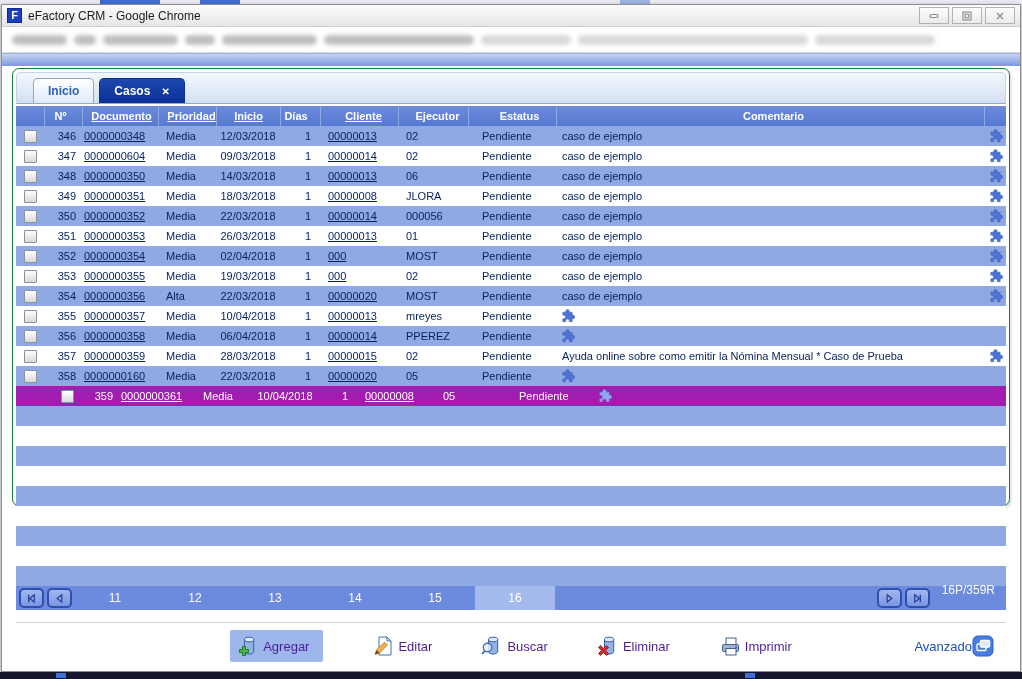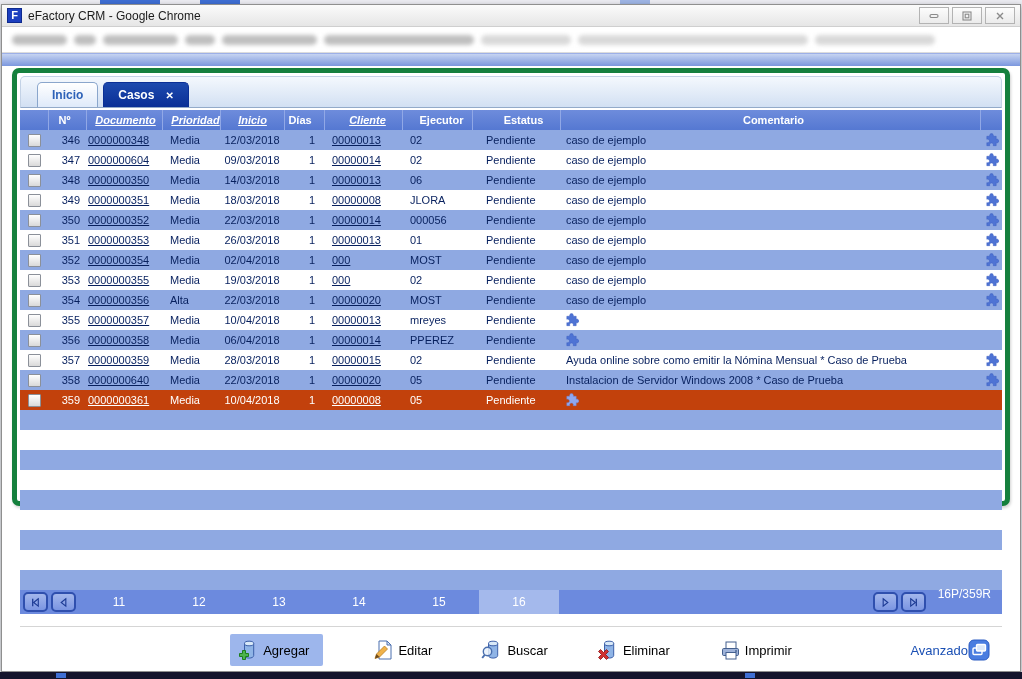--- a/index.html
+++ b/index.html
@@ -26,44 +26,44 @@
              border:1px solid #b3b3b3; background:linear-gradient(#fcfcfc,#ebebeb); margin-left:3px; }
 
   .urlbar { height:26px; background:#fff; border-bottom:1px solid #dcdcdc; display:flex;
             align-items:center; padding:0 10px; }
   .redact { height:10px; border-radius:5px; background:#bfbfbf; filter:blur(2px); margin-right:7px; }
   .redact.lite { background:#d9d9d9; }
 
   .bluestrip { height:13px; background:linear-gradient(#c6d4f1,#7b97de); border-top:1px solid #9db0e8; }
 
   .page { position:relative; height:605px; background:#fff; padding:2px 10px 0 10px; }
-  .panel { height:438px; border:5px solid #15803d; border-radius:7px; background:#fff;
+  .panel { height:438px; border:1px solid #15803d; border-radius:7px; background:#fff;
            padding:3px; box-shadow:1px 2px 3px rgba(0,0,0,.18); }
 
   
   .tabstrip { height:32px; background:linear-gradient(#f4f8fd,#d2e0f3); border:1px solid #c3d2e6;
               border-bottom:1px solid #93aac9; border-radius:5px 5px 0 0; display:flex;
               align-items:flex-end; padding-left:16px; }
   .tab { height:25px; padding:0 14px; display:flex; align-items:center; font-size:12px; font-weight:bold;
          border:1px solid #8aa6cc; border-bottom:none; border-radius:5px 5px 0 0; margin-right:5px; cursor:default; }
   .tab.inactive { background:linear-gradient(#ffffff,#dfeafa); color:#2d62b8; }
   .tab.active { background:linear-gradient(#1c49ae,#0a2f96); border-color:#0a2f96; color:#fff; }
   .tab-close { margin-left:11px; font-size:10px; font-weight:bold; color:#fff; cursor:pointer; }
 
   
   .grid { margin-top:2px; }
   .gh { display:flex; height:20px; background:linear-gradient(#6e8cdc,#5578d2); color:#fff;
         font-weight:bold; font-size:11px; align-items:stretch; }
   .gh .hcell { display:flex; align-items:center; justify-content:center; border-left:1px solid #91a8e6; }
   .gh .hcell:first-child { border-left:none; }
-  .gh .sortable { text-decoration:underline; cursor:pointer;font-style:italic; }
+  .gh .sortable { text-decoration:underline; cursor:pointer; }
 
   .trow { display:flex; height:20px; align-items:center; font-size:11px; color:#07205e; background:#fff; }
   .trow.alt { background:#8fa9e2; }
-  .trow.selected { background:#c2410c; color:#fff; }
+  .trow.selected { background:#a21caf; color:#fff;padding-left:37px; }
   .trow.selected .doclink { color:#fff; }
   .doclink { color:#07205e; text-decoration:underline; cursor:pointer; }
 
   .c-sel { width:28px; display:flex; justify-content:center; }
   .rowbox { width:13px; height:13px; border:1px solid #8b9099; border-radius:1px;
             background:linear-gradient(#ffffff,#d9d9d9); cursor:pointer; }
   .c-num { width:38px; text-align:right; padding-right:6px; }
   .c-doc { width:76px; padding-left:2px; white-space:nowrap; }
   .c-prio { width:58px; padding-left:8px; }
   .c-ini { width:64px; text-align:center; white-space:nowrap; }
@@ -88,21 +88,21 @@
   .pgbtn.right { margin-right:0; margin-left:3px; }
   .pages { display:flex; height:100%; }
   .page-cell { width:80px; text-align:center; color:#fff; font-size:12px; line-height:24px; cursor:pointer; }
   .page-cell.current { background:#a4b9ec; }
   .pg-spacer { flex:1; }
   .pg-summary { color:#fff; font-size:12px; margin:0 8px 16px 12px; }
 
   
   .toolsep { border-top:1px solid #d5d5d5; margin-top:12px; }
   .toolbar { height:46px; display:flex; align-items:center; justify-content:center; gap:48px; position:relative; }
-  .tbtn { display:flex; align-items:center; font-size:13px; color:#000000; cursor:pointer; }
+  .tbtn { display:flex; align-items:center; font-size:13px; color:#4c1d95; cursor:pointer; }
   .tbtn svg { margin-right:3px; }
   .tbtn.active { background:#9db6ec; border-radius:2px; padding:4px 14px 4px 6px; }
   .advanced { position:absolute; right:12px; display:flex; align-items:center; gap:0;
               font-size:13px; color:#1b50b4; cursor:pointer; }
 </style>
 </head>
 <body>
 
 <div class="screen">
 
@@ -416,28 +416,27 @@
         <path d="M3 3.5 h3.2 a2 2 0 1 1 3.6 0 H13 v3.2 a2 2 0 1 1 0 3.6 V13.5 h-3.2 a2 2 0 1 0 -3.6 0 H3 v-3.2 a2 2 0 1 0 0 -3.6 z"></path>
       </svg>
     </div>
   </div>
 
   <div class="trow alt">
     <div class="c-sel">
                   <span class="rowbox"></span>
                 </div>
     <div class="c-num">358</div>
-    <div class="c-doc"><span class="doclink">0000000640</span></div>
+    <div class="c-doc"><span class="doclink">0000000160</span></div>
     <div class="c-prio">Media</div>
     <div class="c-ini">22/03/2018</div>
     <div class="c-dias">1</div>
     <div class="c-cli"><span class="doclink">00000020</span></div>
     <div class="c-eje">05</div>
     <div class="c-est">Pendiente</div>
-    <div class="c-com">Instalacion de Servidor Windows 2008 * Caso de Prueba</div>
     <div class="c-puz">
       <svg class="puzzle" width="15" height="15" viewBox="0 0 16 16">
         <path d="M3 3.5 h3.2 a2 2 0 1 1 3.6 0 H13 v3.2 a2 2 0 1 1 0 3.6 V13.5 h-3.2 a2 2 0 1 0 -3.6 0 H3 v-3.2 a2 2 0 1 0 0 -3.6 z"></path>
       </svg>
     </div>
   </div>
 
   <div class="trow selected">
     <div class="c-sel">
                   <span class="rowbox"></span>

